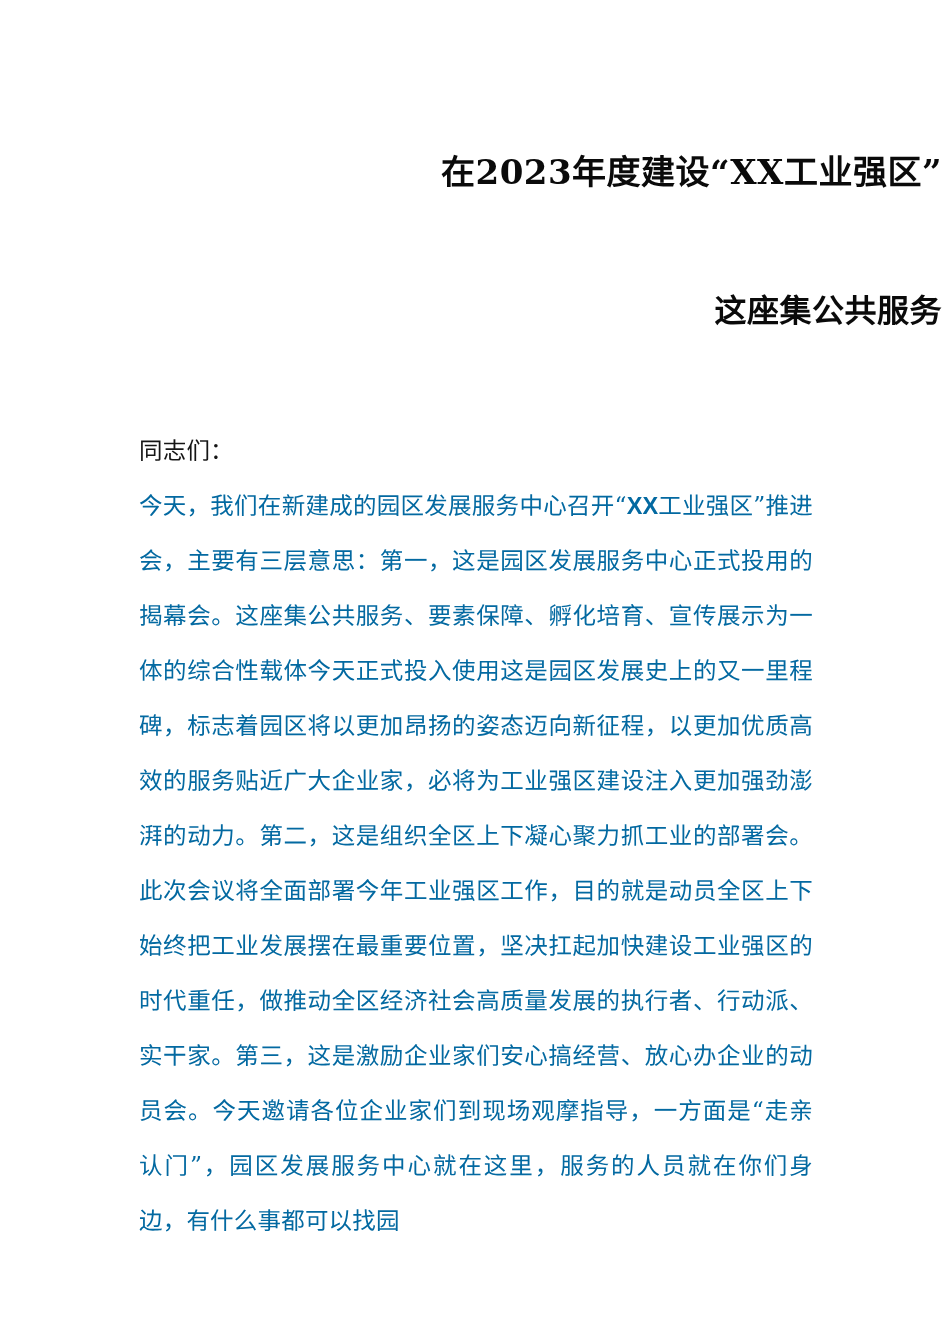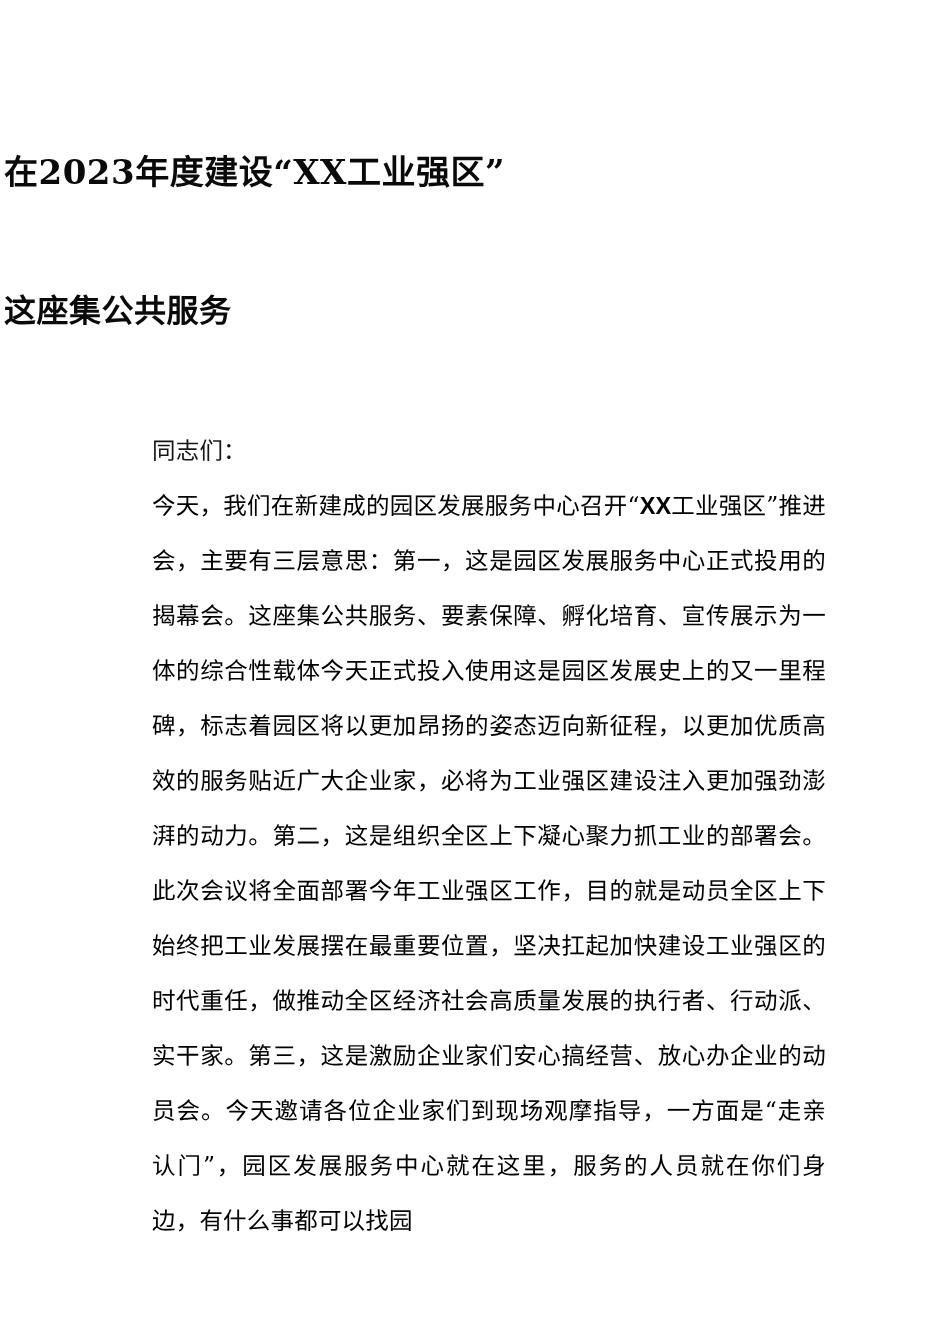--- a/index.html
+++ b/index.html
@@ -18,60 +18,60 @@
     width: 950px;
     height: 1344px;
     background: #ffffff;
     overflow: hidden;
     box-sizing: border-box;
   }
 
   
   .doc-title {
     position: absolute;
-    left: 4px;
+    left: 12px;
     width: 930px;
-    text-align: left;
+    text-align: right;
     font-weight: 700;
     color: #0a0a0a;
     letter-spacing: 0.5px;
     white-space: nowrap;
   }
   .doc-title-line1 {
     top: 150px;
     font-size: 34px;
     line-height: 44px;
   }
   .doc-title-line2 {
     top: 289px;
     font-size: 32px;
     line-height: 44px;
   }
 
   
   .body-block {
     position: absolute;
-    left: 152px;
+    left: 139px;
     top: 424px;
     width: 674px;
   }
   .salutation {
     font-size: 23.5px;
     line-height: 55px;
     text-align: left;
     color: #151515;
     letter-spacing: 0.2px;
   }
   .para {
     font-size: 23.5px;
     line-height: 55px;
     text-align: justify;
     text-align-last: left;
     text-justify: inter-character;
-    color: #000000;
+    color: #0369a1;
     letter-spacing: 0.2px;
     word-break: break-all;
   }
   .para .em-mark {
     font-family: "Liberation Sans", "DejaVu Sans", sans-serif;
     font-weight: 700;
     letter-spacing: 0;
   }
 </style>
 </head>

